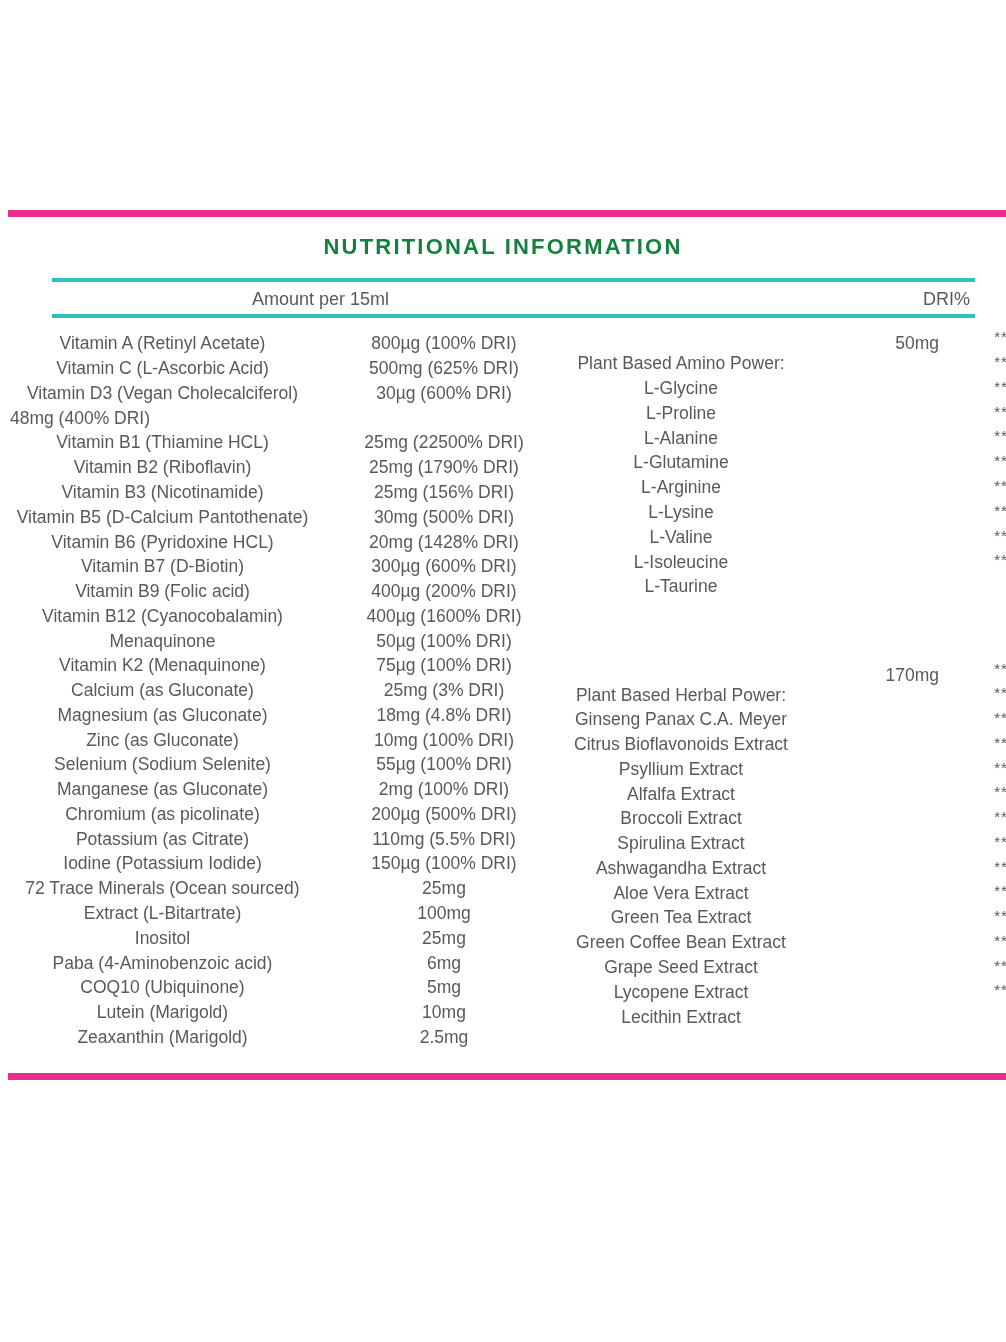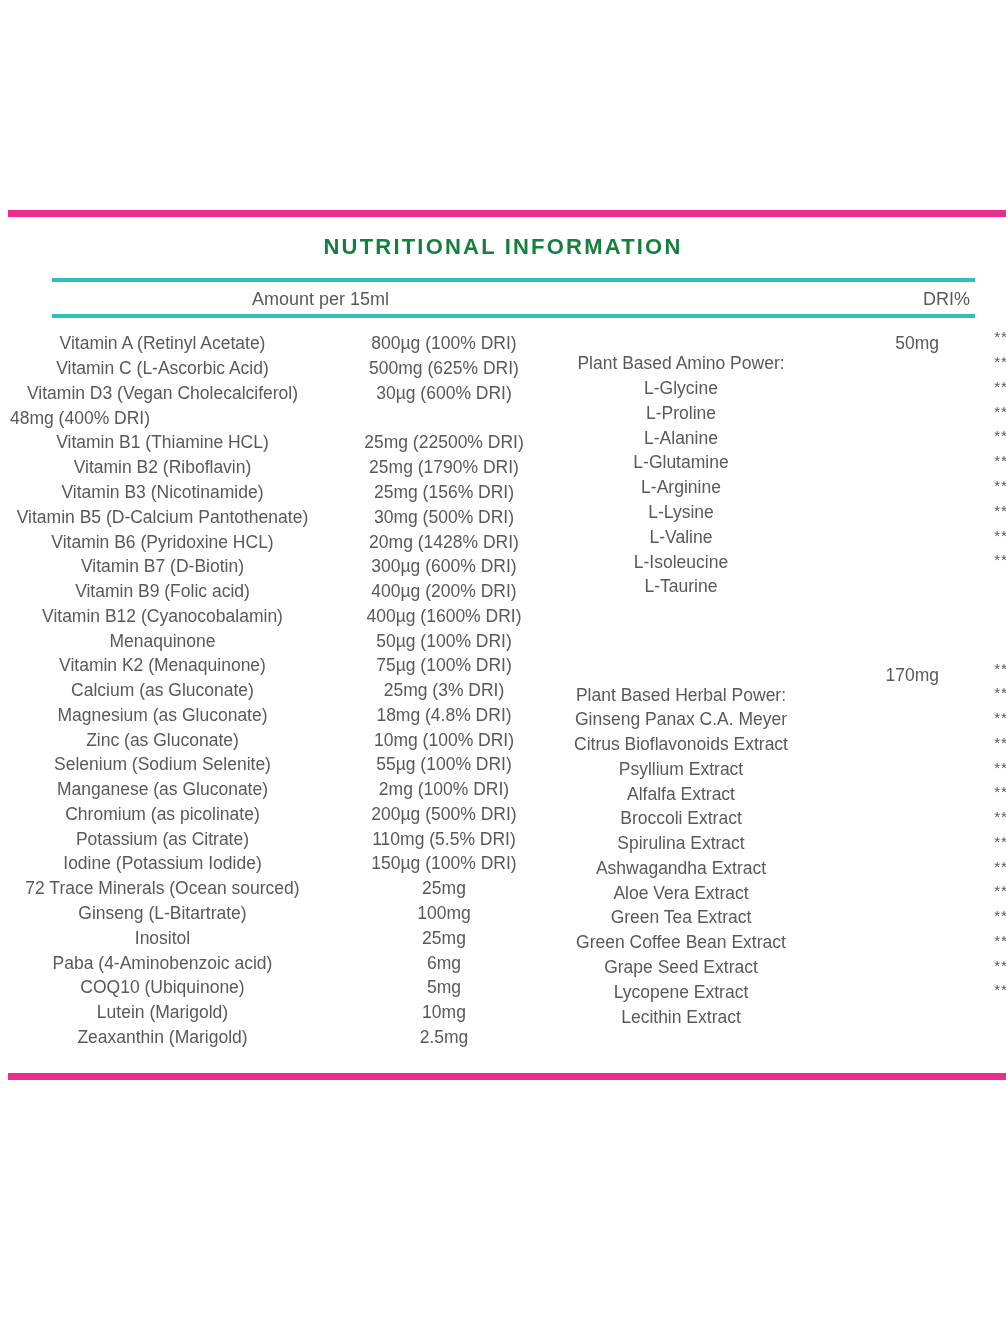--- a/index.html
+++ b/index.html
@@ -162,21 +162,21 @@
         <div class="lcell-label">Iodine (Potassium Iodide)</div>
         <div class="lcell-value">150µg (100% DRI)</div>
       </div>
 
       <div class="lrow">
         <div class="lcell-label">72 Trace Minerals (Ocean sourced)</div>
         <div class="lcell-value">25mg</div>
       </div>
 
       <div class="lrow">
-        <div class="lcell-label">Ginseng (L-Bitartrate)</div>
+        <div class="lcell-label">Extract (L-Bitartrate)</div>
         <div class="lcell-value">100mg</div>
       </div>
 
       <div class="lrow">
         <div class="lcell-label">Inositol</div>
         <div class="lcell-value">25mg</div>
       </div>
 
       <div class="lrow">
         <div class="lcell-label">Paba (4-Aminobenzoic acid)</div>

